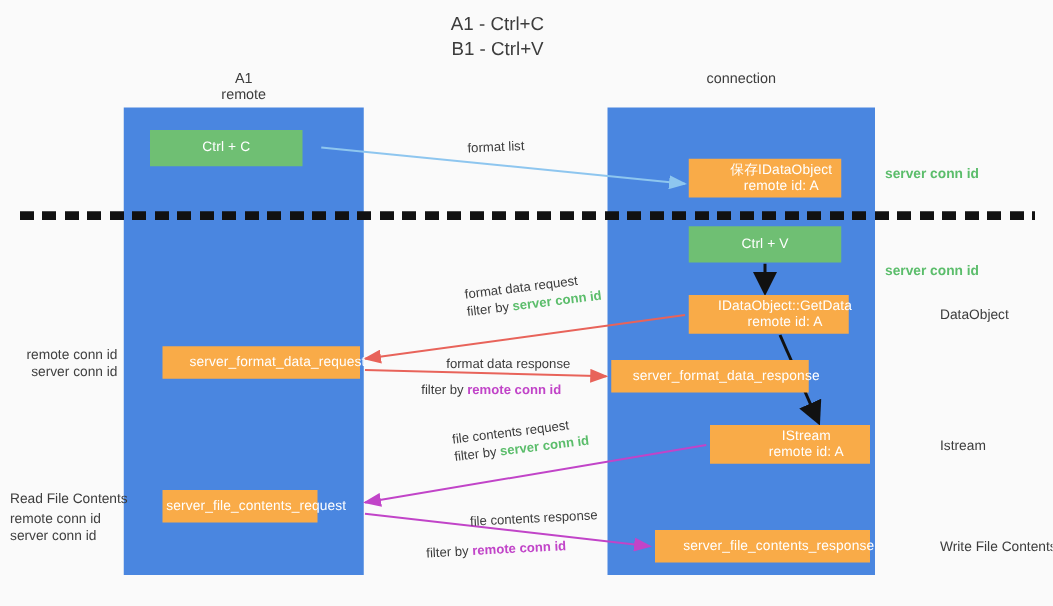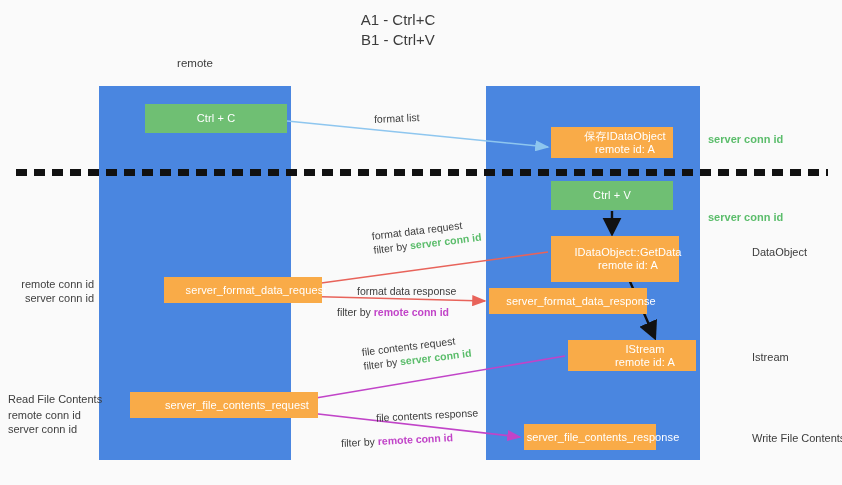--- a/index.html
+++ b/index.html
@@ -64,29 +64,29 @@
     text-align: center;
     color: #ffffff;
     font-size: 11px;
     line-height: 13px;
     letter-spacing: 0.1px;
   }
   .box.green  { background: #6fbf73; }
   .box.orange { background: #f9ab48; padding-left: 26px; }
   .box span { display: block; }
 
-  #box-ctrl-c      { left: 145px; top: 104px; width: 142px; height: 29px; justify-content: center; }
+  #box-ctrl-c      { left: 120px; top: 104px; width: 122px; height: 29px; justify-content: center; }
   #box-save-ido    { left: 551px; top: 127px; width: 122px; height: 31px; }
   #box-ctrl-v      { left: 551px; top: 181px; width: 122px; height: 29px; justify-content: center; }
-  #box-getdata     { left: 551px; top: 236px; width: 128px; height: 46px; }
-  #box-req-fmt     { left: 130px; top: 277px; width: 158px; height: 26px; margin-left: 34px; }
+  #box-getdata     { left: 551px; top: 236px; width: 128px; height: 31px; }
+  #box-req-fmt     { left: 130px; top: 277px; width: 158px; height: 26px; }
   #box-resp-fmt    { left: 489px; top: 288px; width: 158px; height: 26px; }
   #box-istream     { left: 568px; top: 340px; width: 128px; height: 31px; }
-  #box-req-file    { left: 130px; top: 392px; width: 188px; height: 26px; }
-  #box-resp-file   { left: 524px; top: 424px; width: 132px; height: 26px; }
+  #box-req-file    { left: 130px; top: 392px; width: 124px; height: 26px; }
+  #box-resp-file   { left: 524px; top: 424px; width: 172px; height: 26px; }
 
   
   .annot {
     font-size: 11px;
     line-height: 14px;
     white-space: nowrap;
   }
   .annot.green  { color: #5bbd6b; font-weight: bold; }
   .annot.dark   { color: #3c3c3c; padding-left: 44px; }
 
@@ -157,23 +157,25 @@
 
   <path d="M292,411 L520,437" stroke="#c144c8" stroke-width="1.6" fill="none" marker-end="url(#ah-mag)"></path>
 </svg>
 
 <div class="abs" id="dashed-line"></div>
 
 <div class="abs" id="title">A1 - Ctrl+C
 B1 - Ctrl+V</div>
 
 <div class="abs lane-head" id="head-a1">
+  <div>A1</div>
   <div>remote</div>
 </div>
 <div class="abs lane-head" id="head-b1">
+  <div>connection</div>
 </div>
 
 <div class="abs box green" id="box-ctrl-c">
   <span>Ctrl + C</span>
 </div>
 
 <div class="abs box orange" id="box-save-ido">
   <span>保存IDataObject</span>
   <span>remote id: A</span>
 </div>

